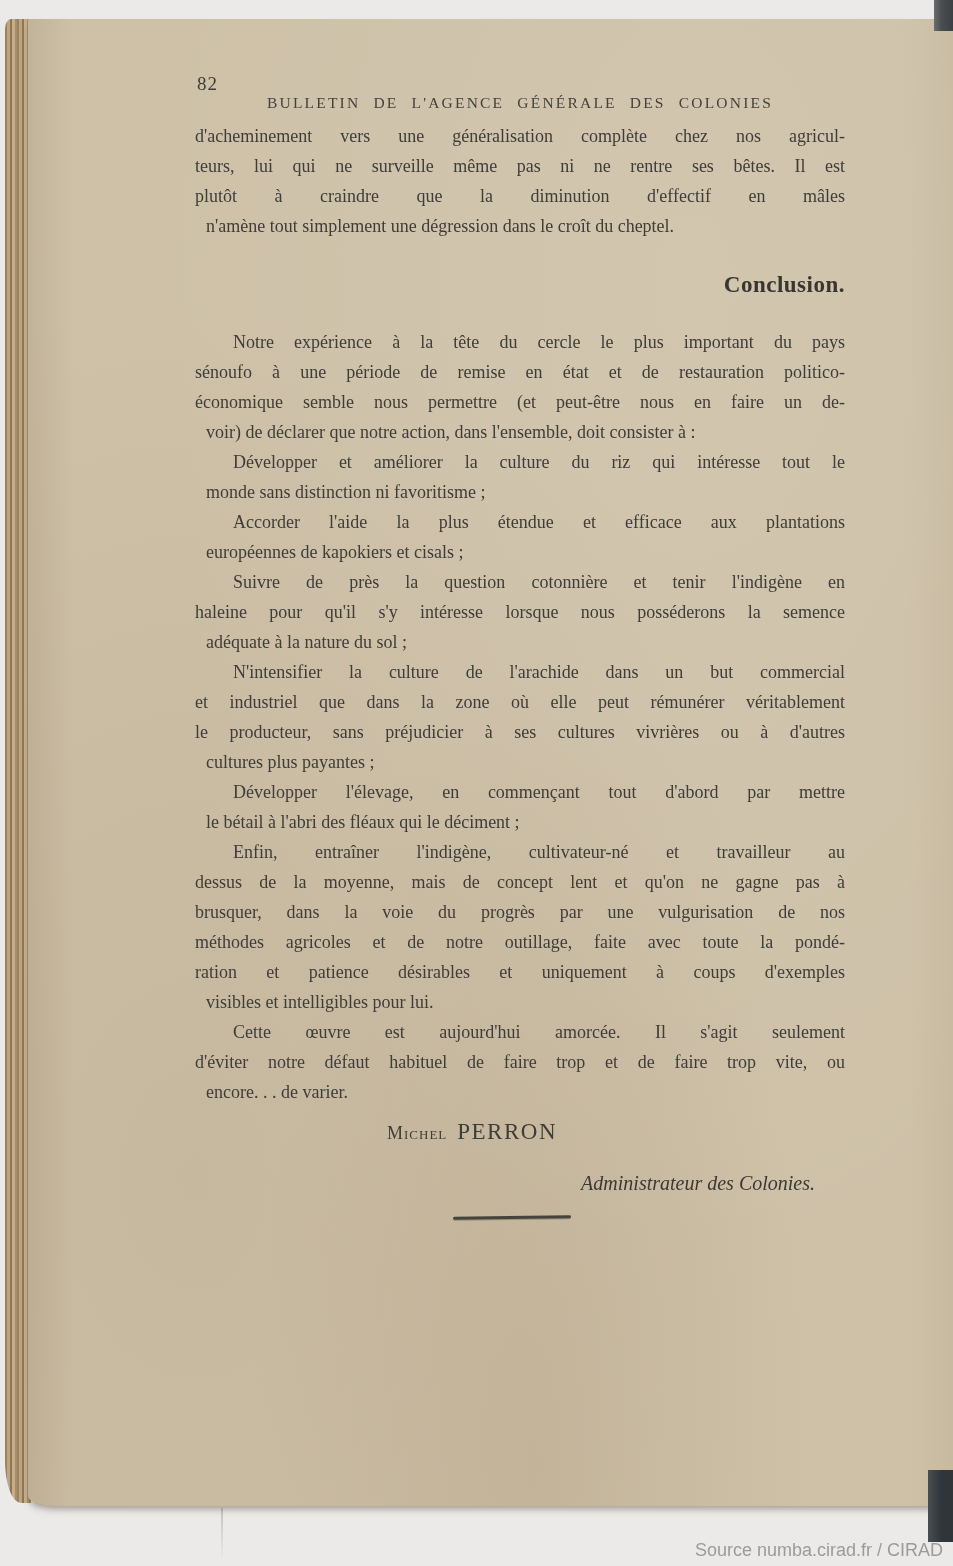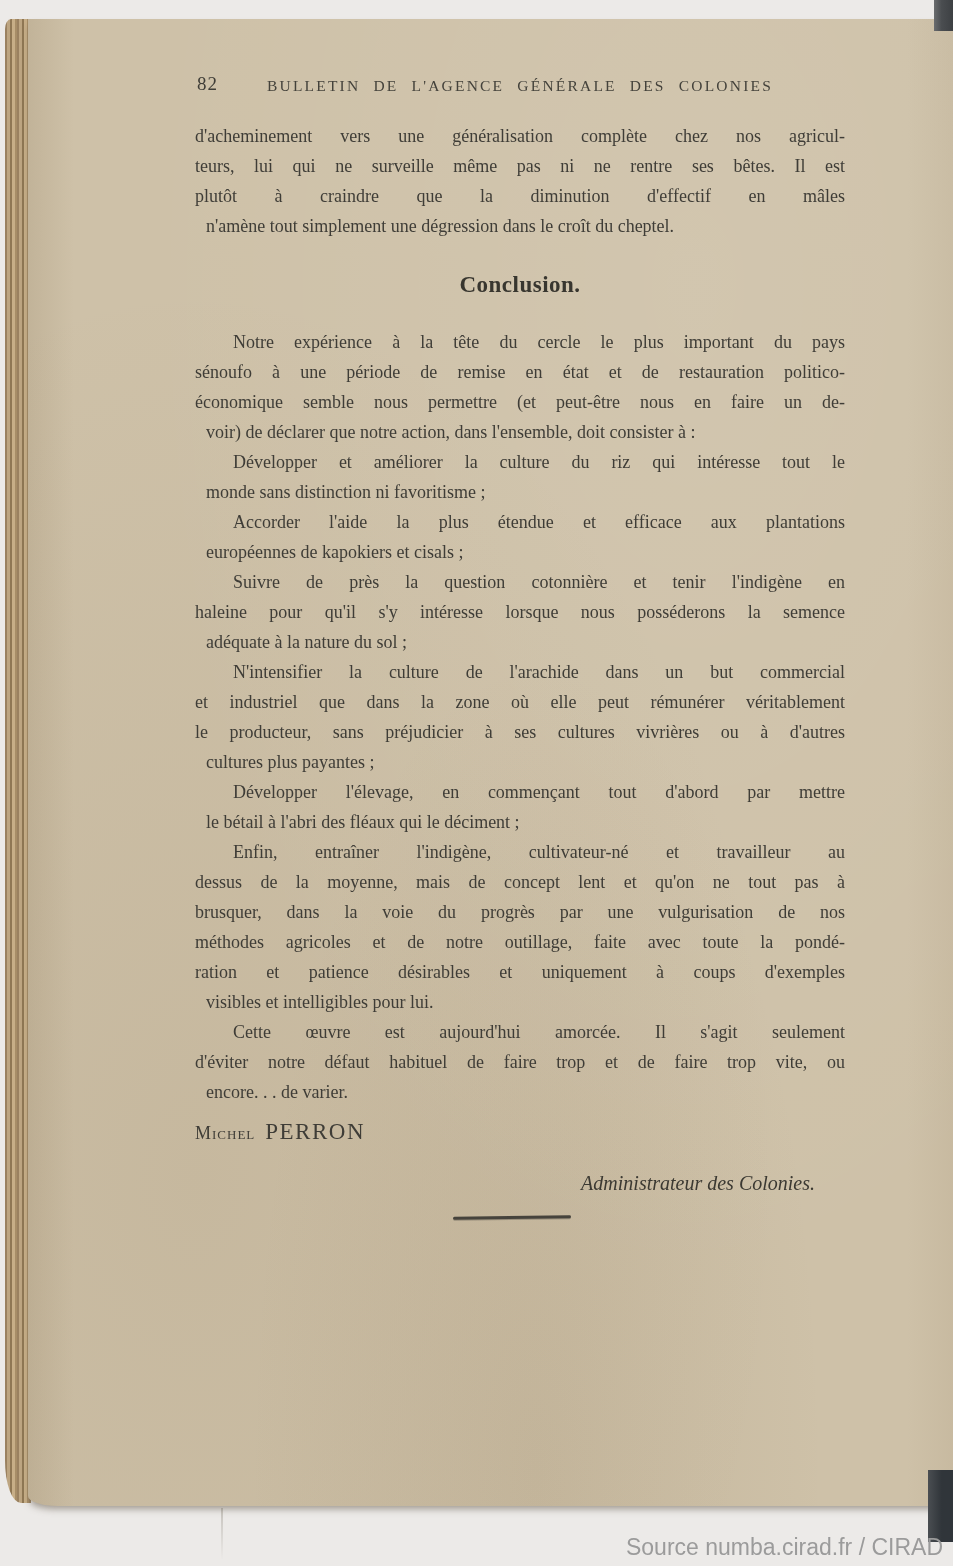--- a/index.html
+++ b/index.html
@@ -30,35 +30,35 @@
     z-index:2;
   }
   .text-col{
     position:relative;margin-left:167px;width:650px;
     color:#3f3d37;font-size:18px;line-height:30px;
   }
   
   .header{position:relative;height:24px;margin-top:50px;}
   .pagenum{position:absolute;left:2px;top:0;font-size:19px;letter-spacing:1px;}
   .runtitle{
-    position:absolute;left:0;right:0;top:2px;text-align:center;
+    position:absolute;left:0;right:0;top:19px;text-align:center;
     font-size:15.5px;letter-spacing:2.2px;word-spacing:7px;color:#44423b;
   }
   
   #intro{margin-top:28px;}
   .line{text-align:justify;text-align-last:justify;}
   .line.last{text-align-last:left;margin-left:11px;}
   .line.first-indent{padding-left:38px;}
   .heading{
-    text-align:center;font-weight:bold;font-size:23px;letter-spacing:0.5px;
+    text-align:right;font-weight:bold;font-size:23px;letter-spacing:0.5px;
     margin:29px 0 27px 0;color:#38362f;
   }
   
   .sig{margin-top:10px;}
-  .sig-name{text-align:left;padding-right:96px;}
+  .sig-name{text-align:center;padding-right:96px;}
   .sig-name .sc{font-variant:small-caps;font-size:18px;letter-spacing:1px;margin-right:10px;}
   .sig-name .caps{font-size:23px;letter-spacing:1.5px;}
   .sig-role{text-align:right;padding-right:30px;font-style:italic;font-size:20px;margin-top:20px;color:#3b3932;}
   .end-rule{
     width:118px;height:3px;background:#46433c;border-radius:2px;
     margin:18px 0 0 258px;transform:rotate(-0.8deg);
     box-shadow:0 1px 0 rgba(70,67,60,0.35);
   }
   
   .dark-corner{
@@ -68,21 +68,21 @@
   .dark-band{
     position:absolute;right:0;top:1470px;width:25px;height:72px;
     background:linear-gradient(90deg,#4a4e52,#30353a 55%);z-index:3;
   }
   .crease{
     position:absolute;left:221px;top:1508px;width:2px;height:52px;
     background:linear-gradient(180deg,rgba(150,145,135,0.45),rgba(150,145,135,0));z-index:1;
   }
   .watermark{
     position:absolute;right:10px;bottom:5px;z-index:4;
-    font-family:"Liberation Sans", sans-serif;font-size:23px;color:#9b9b9b;
+    font-family:"Liberation Sans", sans-serif;font-size:18px;color:#9b9b9b;
   }
 </style>
 </head>
 <body>
 
 <div class="page-edges"></div>
 <div class="crease"></div>
 
 <div class="page">
   <div class="text-col">
@@ -128,21 +128,21 @@
           <div class="line">et industriel que dans la zone où elle peut rémunérer véritablement</div>
           <div class="line">le producteur, sans préjudicier à ses cultures vivrières ou à d'autres</div>
           <div class="line last">cultures plus payantes ;</div>
         </div>
         <div>
           <div class="line first-indent">Développer l'élevage, en commençant tout d'abord par mettre</div>
           <div class="line last">le bétail à l'abri des fléaux qui le déciment ;</div>
         </div>
         <div>
           <div class="line first-indent">Enfin, entraîner l'indigène, cultivateur-né et travailleur au</div>
-          <div class="line">dessus de la moyenne, mais de concept lent et qu'on ne tout pas à</div>
+          <div class="line">dessus de la moyenne, mais de concept lent et qu'on ne gagne pas à</div>
           <div class="line">brusquer, dans la voie du progrès par une vulgurisation de nos</div>
           <div class="line">méthodes agricoles et de notre outillage, faite avec toute la pondé-</div>
           <div class="line">ration et patience désirables et uniquement à coups d'exemples</div>
           <div class="line last">visibles et intelligibles pour lui.</div>
         </div>
         <div>
           <div class="line first-indent">Cette œuvre est aujourd'hui amorcée. Il s'agit seulement</div>
           <div class="line">d'éviter notre défaut habituel de faire trop et de faire trop vite, ou</div>
           <div class="line last">encore. . . de varier.</div>
         </div>

